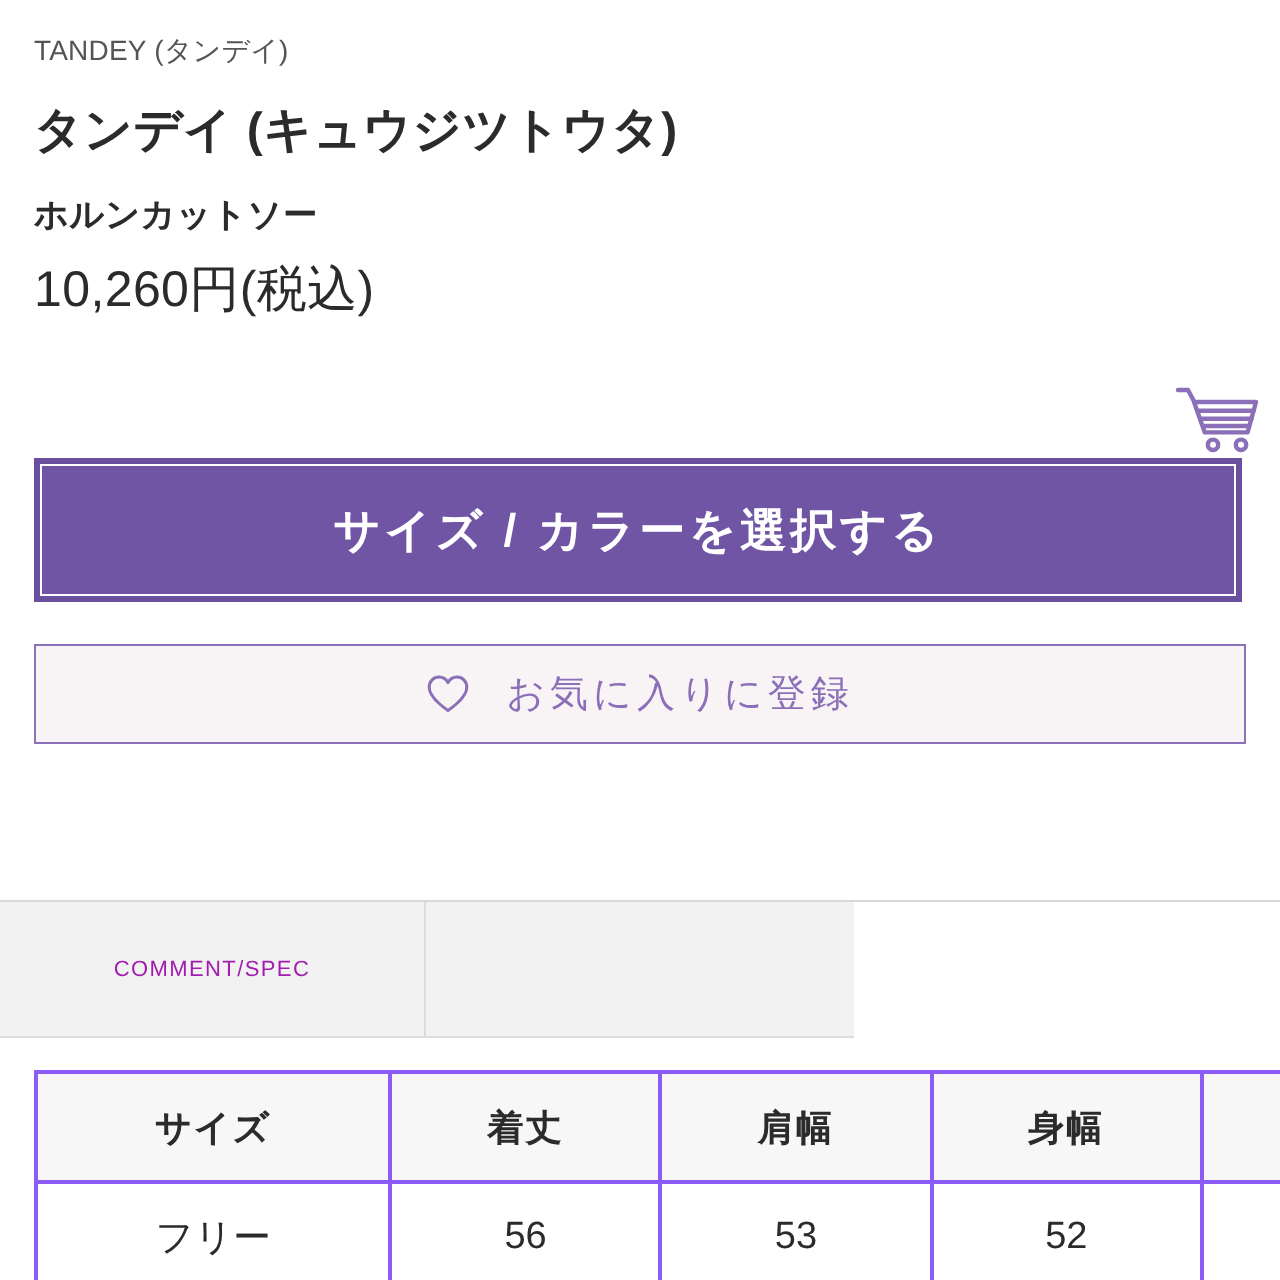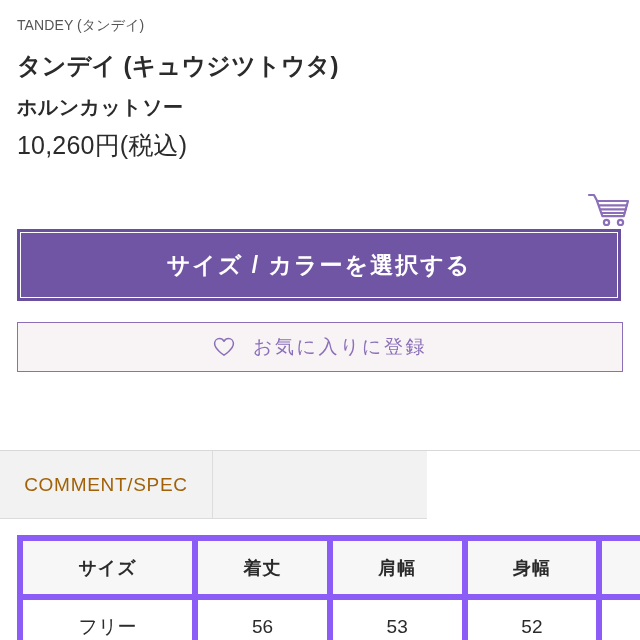--- a/index.html
+++ b/index.html
@@ -43,21 +43,21 @@
   .product-title {
     font-size: 24px;
     line-height: 30px;
     font-weight: 700;
     color: #2b2b2b;
     margin: 17px 0 0 0;
     letter-spacing: 0.3px;
   }
 
   .product-subtitle {
-    font-size: 20px;
+    font-size: 17px;
     line-height: 21px;
     font-weight: 700;
     color: #2b2b2b;
     margin: 16px 0 0 0;
     letter-spacing: 0.4px;
   }
 
   .product-price {
     font-size: 25px;
     line-height: 30px;
@@ -144,23 +144,23 @@
     width: 640px;
     height: 70px;
     display: flex;
     align-items: stretch;
   }
   .tab {
     box-sizing: border-box;
     display: flex;
     align-items: center;
     justify-content: center;
-    font-size: 19px;
+    font-size: 11px;
     letter-spacing: 0.7px;
-    color: #a16207;
+    color: #a21caf;
     cursor: pointer;
     background: #f2f2f2;
     border-right: 1px solid #dcdcdc;
     border-bottom: 1px solid #dcdcdc;
     height: 68px;
   }
   .tab.is-active {
     background: #ffffff;
     border-bottom: 1px solid transparent;
     height: 70px;
@@ -177,21 +177,21 @@
     width: 640px;
   }
   table.size-table {
     border-collapse: collapse;
     table-layout: fixed;
     width: 720px;
     font-size: 18px;
   }
   table.size-table th,
   table.size-table td {
-    border: 6px solid #8b5cf6;
+    border: 2px solid #8b5cf6;
     text-align: center;
     height: 53px;
     padding: 0;
     font-weight: 400;
     color: #2b2b2b;
   }
   table.size-table thead th {
     background: #f7f7f7;
     font-weight: 700;
     font-size: 18px;

